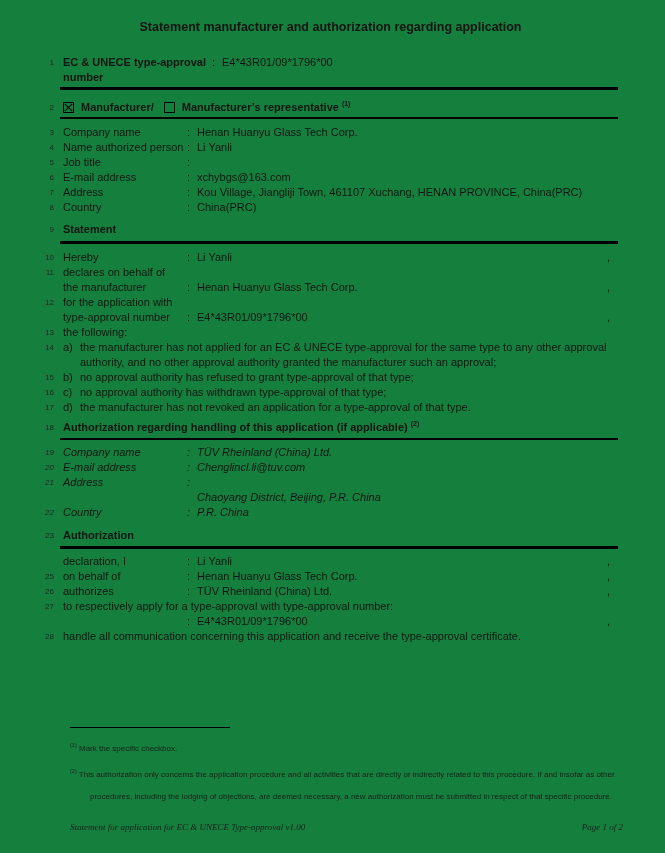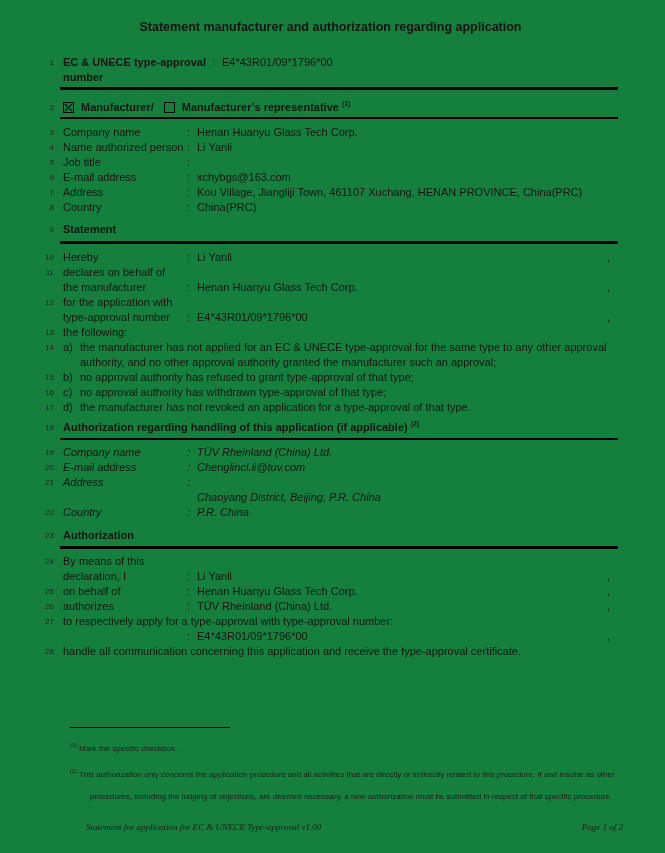--- a/index.html
+++ b/index.html
@@ -37,21 +37,21 @@
   }
   .cb svg { position:absolute; left:0; top:0; width:9px; height:9px; display:block; }
   .cb-gap { margin-left:10px; }
   .sup { font-size:7px; vertical-align:super; line-height:8px; margin-left:3px; }
   .footnotes { position:absolute; left:70px; right:47px; top:727px; }
   .fn-sep { width:160px; height:1px; background:#000; }
   .fn { font-size:8px; line-height:23px; color:#1c1c1c; padding-left:20px; text-indent:-20px; }
   .fn-first { margin-top:6px; }
   .fn sup { font-size:5.5px; vertical-align:super; }
   .footer {
-    position:absolute; left:86px; right:42px; top:822px;
+    position:absolute; left:70px; right:42px; top:822px;
     display:flex; justify-content:space-between;
     font-family:"Liberation Serif", serif; font-style:italic; font-size:9px; color:#1c1c1c;
   }
 </style>
 </head>
 <body>
 
 <div class="page">
 
   <div class="title">Statement manufacturer and authorization regarding application</div>
@@ -217,24 +217,20 @@
   </div>
 
   <div class="row h-auth">
     <span class="num">23</span>
     <span class="full bold">Authorization</span>
   </div>
   <div class="rule rule-e"></div>
 
   <div class="sec-auth">
     <div class="row">
-      <span class="num">24</span>
-      <span class="full">By means of this</span>
-    </div>
-    <div class="row">
       <span class="num"></span>
       <span class="lbl">declaration, I</span>
       <span class="colon">:</span>
       <span class="val">Li Yanli</span>
       <span class="comma">,</span>
     </div>
     <div class="row">
       <span class="num">25</span>
       <span class="lbl">on behalf of</span>
       <span class="colon">:</span>

